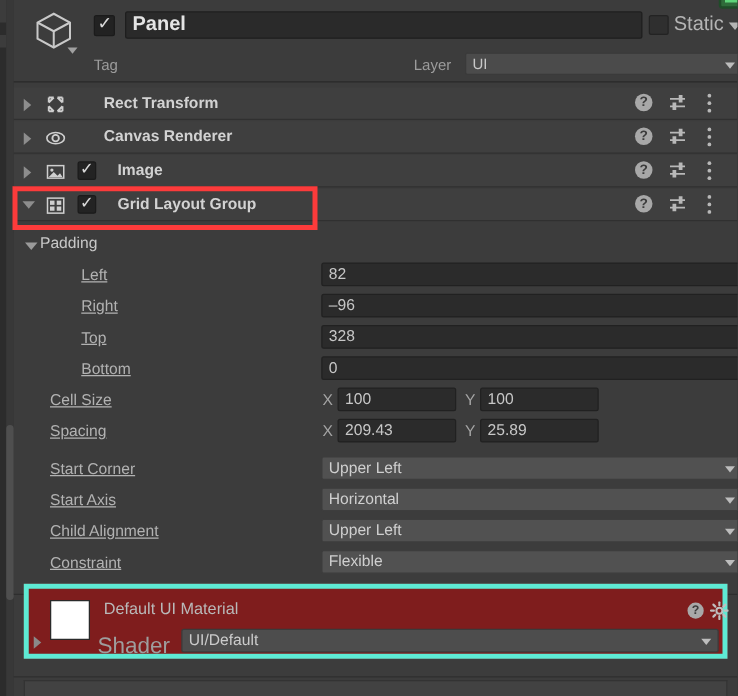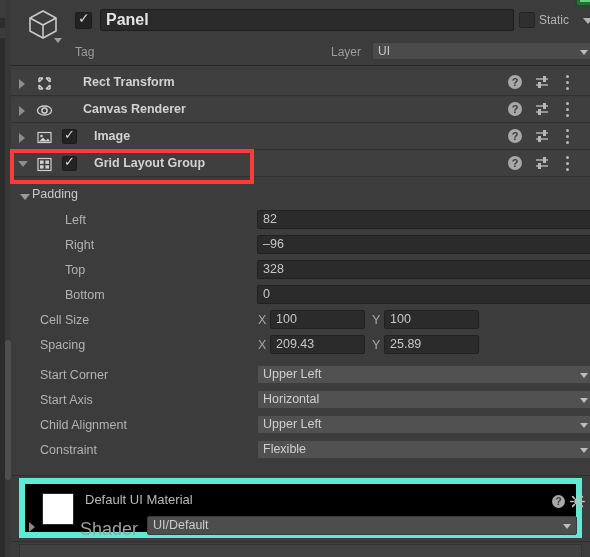--- a/index.html
+++ b/index.html
@@ -69,21 +69,21 @@
     color: #e4e4e4; font-size: 16px; font-weight: bold;
     padding: 0 5px; line-height: 20px;
     white-space: nowrap; overflow: hidden;
   }
   .static-check {
     position: absolute; left: 508px; top: 12px; width: 16px; height: 16px;
     background: #2f2f2f; border: 1px solid #232323; border-radius: 2px;
   }
   .static-label {
     position: absolute; left: 528px; top: 12px;
-    color: #b4b4b4; font-size: 12px; line-height: 16px;
+    color: #b4b4b4; font-size: 16px; line-height: 16px;
   }
   .static-caret {
     position: absolute; left: 572px; top: 18px;
     width: 0; height: 0;
     border-left: 5px solid transparent;
     border-right: 5px solid transparent;
     border-top: 6px solid #b4b4b4;
   }
   .green-chip {
     position: absolute; left: 564px; top: -6px; width: 20px; height: 13px;
@@ -198,21 +198,21 @@
     width: 0; height: 0;
     border-left: 5px solid transparent;
     border-right: 5px solid transparent;
     border-top: 6px solid #9a9a9a;
   }
   .pad-title {
     position: absolute; left: 21px; top: 1px;
     color: #c8c8c8; font-size: 12.5px;
   }
   .prop-label {
-    position: absolute; color: #b2b2b2; font-size: 12.5px;
+    position: absolute; color: #b2b2b2; font-size: 12.5px; text-decoration: underline;
   }
   .prop-field {
     position: absolute;
     background: #2b2b2b; border: 1px solid #212121; border-radius: 2px;
     color: #c7c7c7; font-size: 12.5px;
     padding: 0 5px; line-height: 17px; height: 19px;
   }
   .axis-label {
     position: absolute; color: #a5a5a5; font-size: 12.5px;
   }
@@ -223,23 +223,23 @@
     padding: 0 5px; line-height: 17px;
   }
   .prop-drop .dd-arrow { top: 7px; }
 
   
   .mat-sep {
     position: absolute; left: 11px; top: 475px; width: 579px; height: 1px;
     background: #2e2e2e;
   }
   .mat-block {
-    position: absolute; left: 19px; top: 478px; width: 563px; height: 60px;
-    background: #000000;
-    border: 6px solid #5eead4;
+    position: absolute; left: 19px; top: 467px; width: 563px; height: 60px;
+    background: #7f1d1d;
+    border: 4px solid #5eead4;
   }
   .mat-swatch {
     position: absolute; left: 17px; top: 9px; width: 32px; height: 32px;
     background: #ffffff; border: 1px solid #2a2a2a;
   }
   .mat-name {
     position: absolute; left: 60px; top: 8px;
     color: #b9b9b9; font-size: 13px;
   }
   .mat-foldout {

